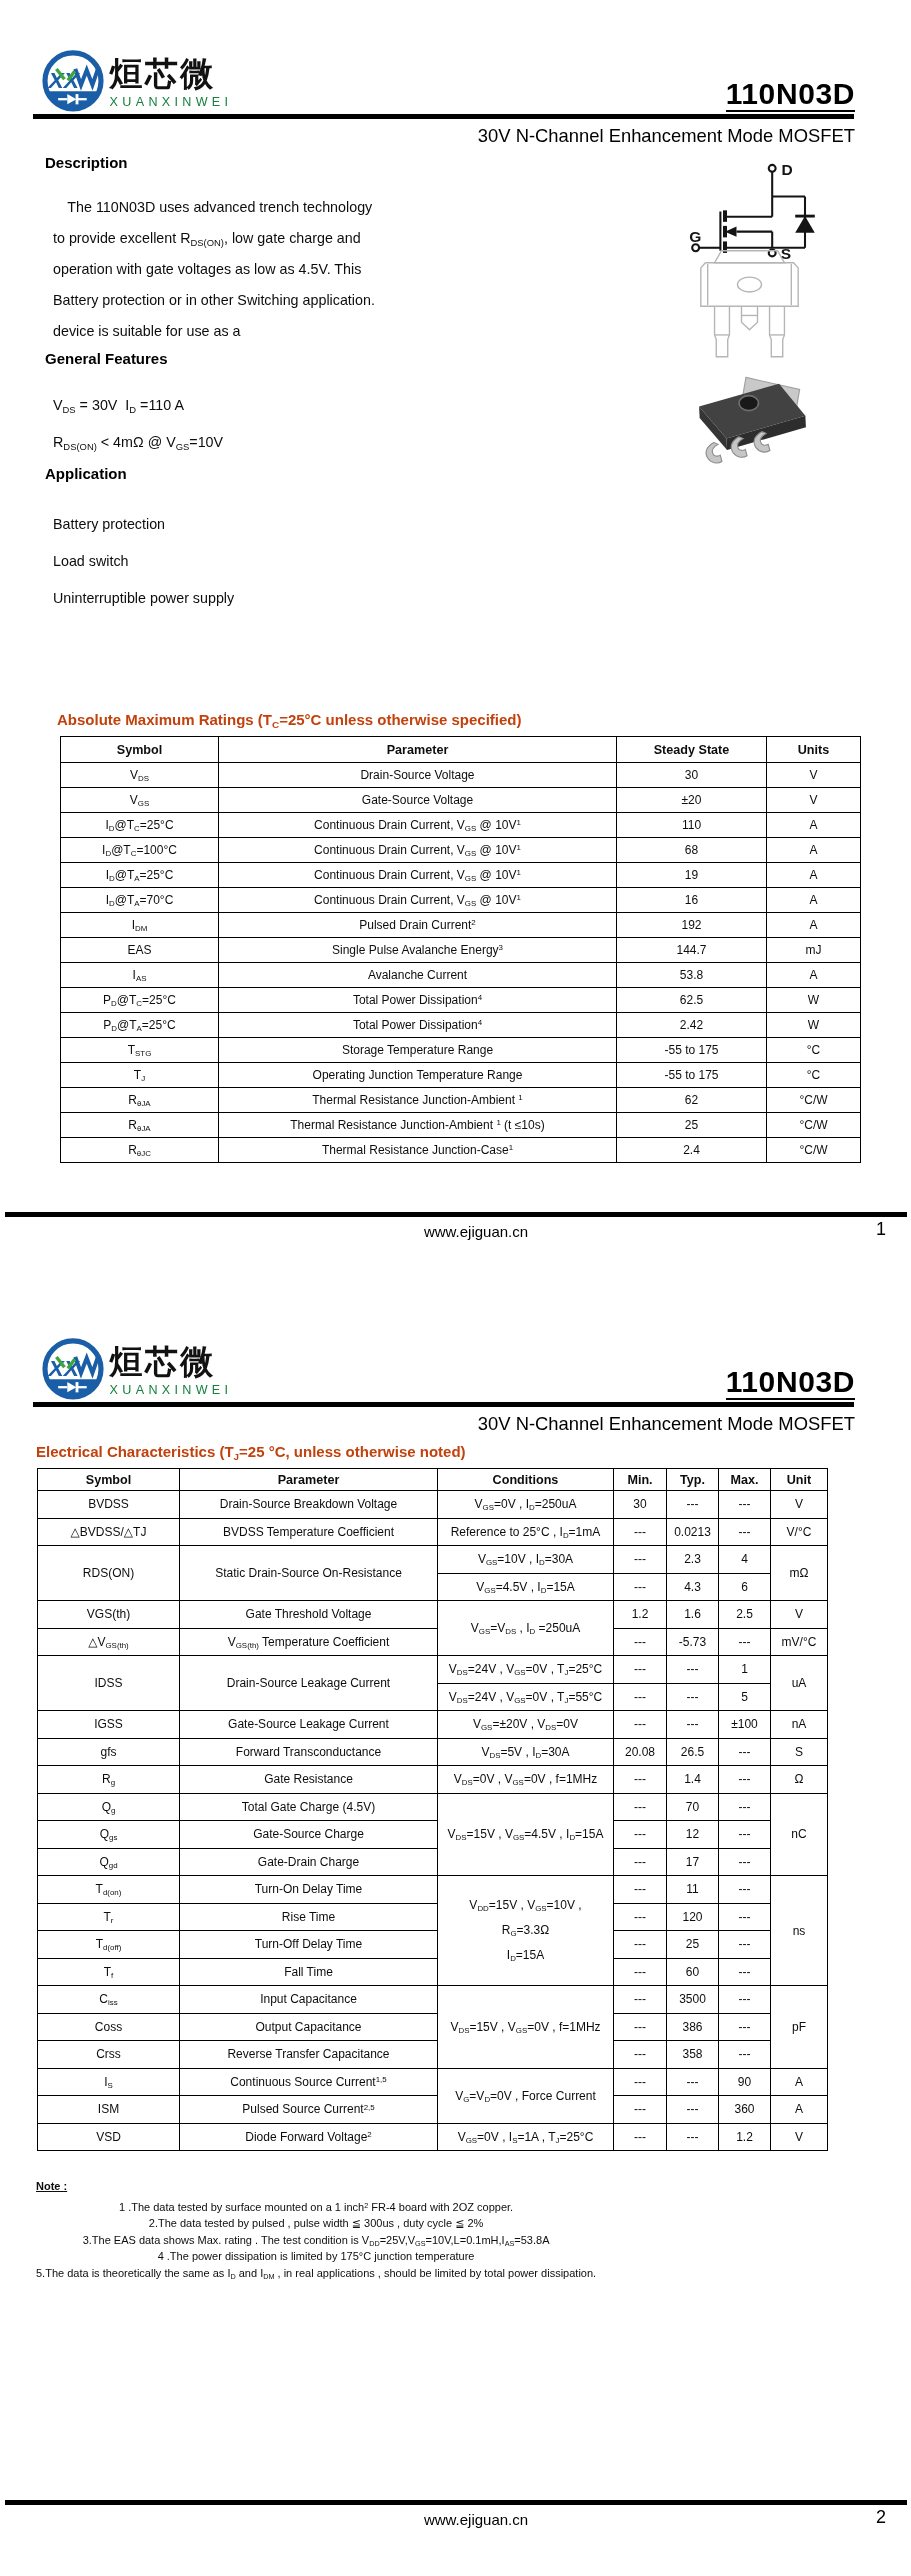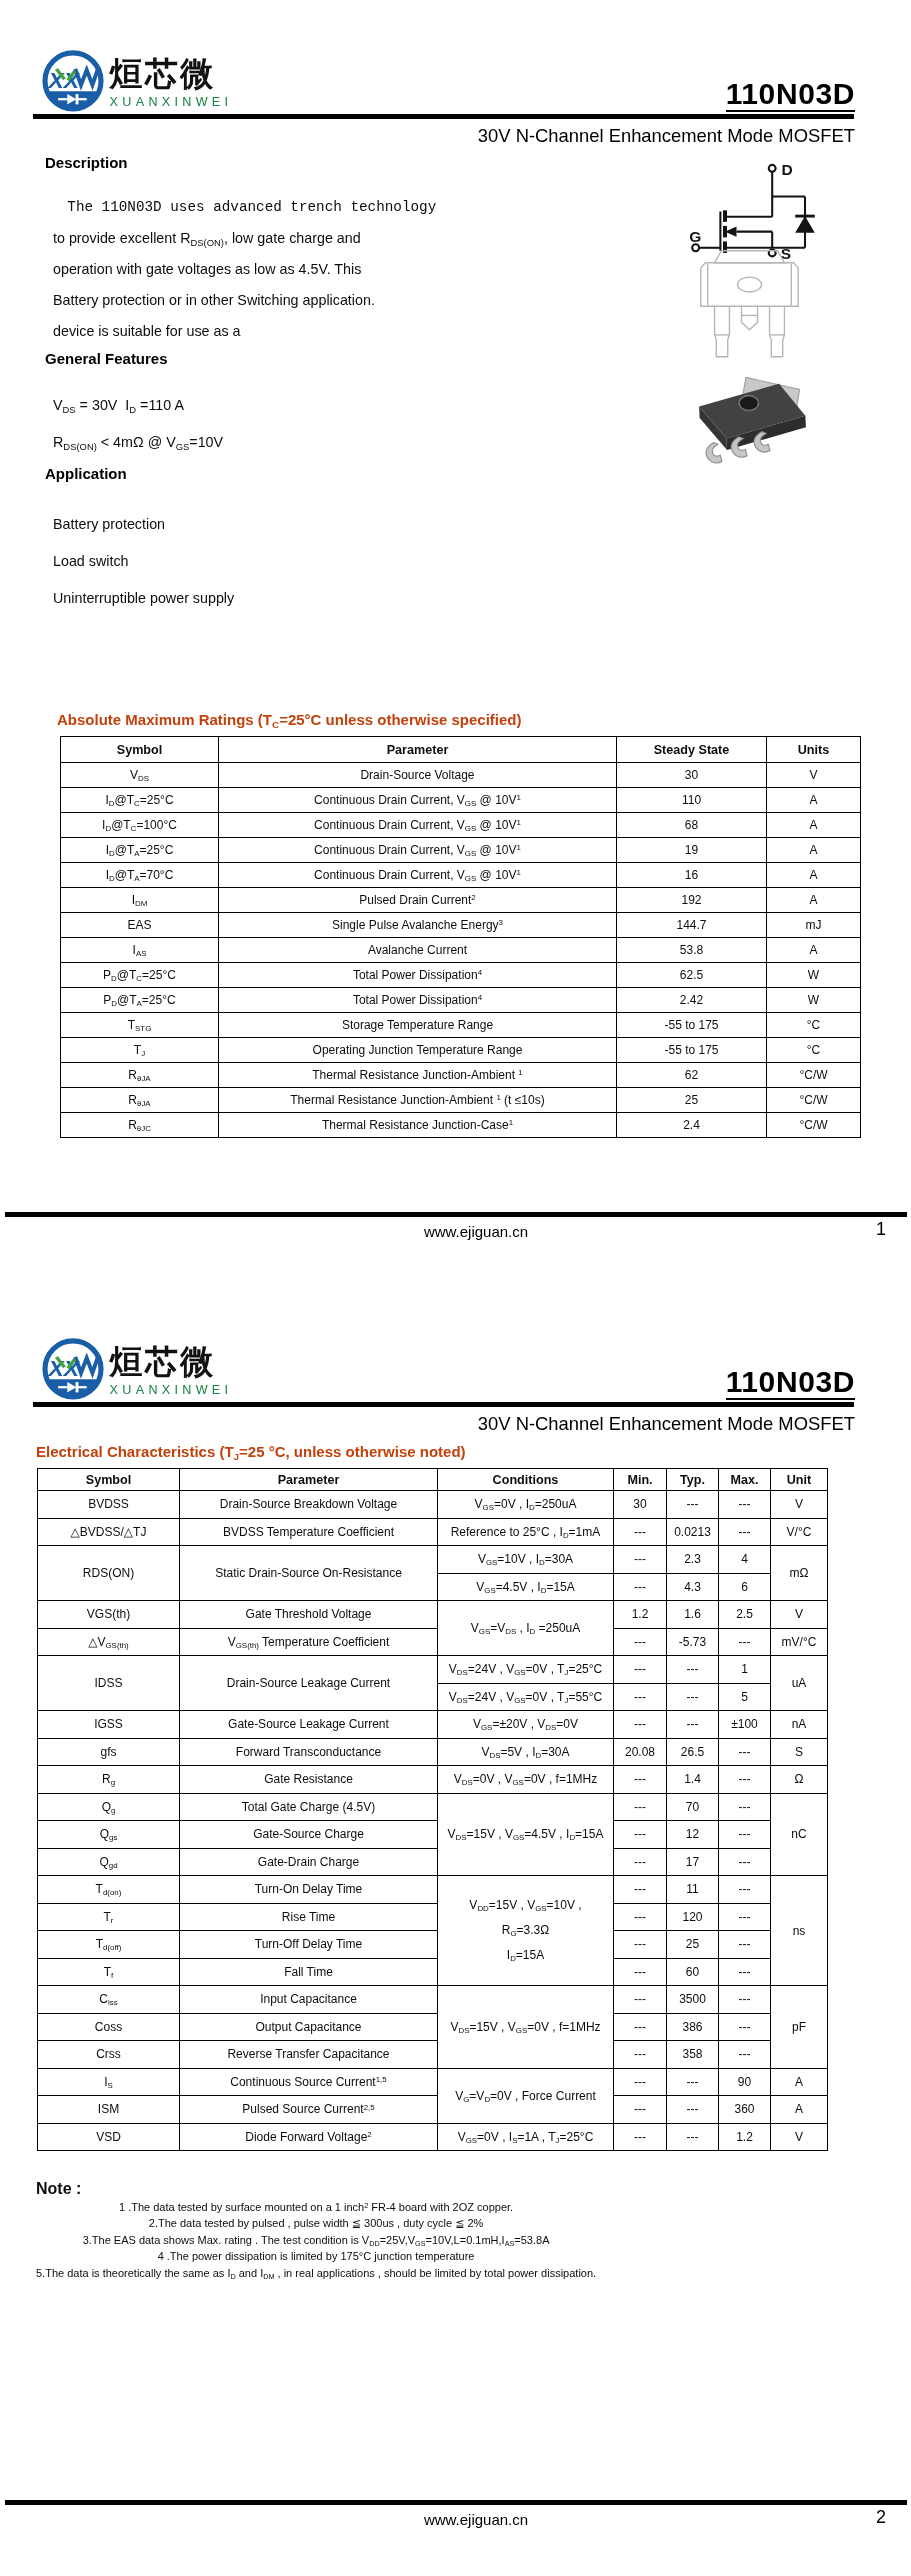--- a/index.html
+++ b/index.html
@@ -18,21 +18,21 @@
   .partno{
     position:absolute;right:56px;top:78px;font-size:30px;font-weight:bold;letter-spacing:0.6px;
     border-bottom:2.3px solid #000;line-height:1.08;color:#000;
   }
   .hrule{position:absolute;left:33px;top:114px;width:821px;height:5.2px;background:#000;}
   .subtitle{position:absolute;right:56px;top:125px;font-size:18.4px;font-weight:normal;color:#000;}
 
   
   .sec-h{position:absolute;left:45px;font-size:15px;font-weight:bold;color:#000;}
   .desc-lines{position:absolute;left:53px;top:192px;width:413px;font-size:14.3px;line-height:31px;white-space:nowrap;}
-  .desc-lines .ln:first-child{text-indent:14.3px;font-family:Liberation Mono, monospace;}
+  .desc-lines .ln:first-child{text-indent:14.3px;}
   .gf-lines{position:absolute;left:53px;top:387px;font-size:14.3px;line-height:37px;white-space:nowrap;}
   .app-lines{position:absolute;left:53px;top:506px;font-size:14.3px;line-height:37px;white-space:nowrap;}
 
   
   .sym-svg{position:absolute;left:687px;top:162px;}
   .outline-svg{position:absolute;left:688px;top:249px;}
   .photo-svg{position:absolute;left:693px;top:374px;}
 
   
   .tbl-title{position:absolute;font-size:15px;font-weight:bold;color:#c2410c;white-space:nowrap;}
@@ -49,21 +49,21 @@
   table.ds th{font-size:12.6px;font-weight:bold;}
   table.ds td{font-size:12px;}
   #amr-table tr{height:25px;}
   #amr-table thead tr{height:26px;}
   #ec-table tr{height:27.5px;}
   #ec-table thead tr{height:22px;}
   sub{font-size:66%;line-height:0;vertical-align:baseline;position:relative;top:0.28em;}
   sup{font-size:66%;line-height:0;vertical-align:baseline;position:relative;top:-0.45em;}
 
   
-  .note-label{position:absolute;left:36px;top:892px;font-size:16px;font-weight:bold;}
+  .note-label{position:absolute;left:36px;top:892px;font-size:11px;font-weight:bold;text-decoration:underline;}
   .note-lines{position:absolute;left:36px;top:911px;font-size:11px;line-height:16.4px;white-space:nowrap;text-align:center;}
 
   
   .f-rule{position:absolute;left:4.6px;top:1212px;width:902px;height:4.6px;background:#000;}
   .f-url{position:absolute;left:0;top:1223px;width:952px;text-align:center;font-size:15px;color:#000;}
   .f-page{position:absolute;right:25px;top:1219px;font-size:18px;color:#000;}
 </style>
 </head>
 <body>
 
@@ -188,20 +188,26 @@
         </tr>
       </thead>
       <tbody>
         <tr>
           <td>V<sub>DS</sub></td>
           <td>Drain-Source Voltage</td>
           <td>30</td>
           <td>V</td>
         </tr>
         <tr>
+          <td>V<sub>GS</sub></td>
+          <td>Gate-Source Voltage</td>
+          <td>±20</td>
+          <td>V</td>
+        </tr>
+        <tr>
           <td>I<sub>D</sub>@T<sub>C</sub>=25°C</td>
           <td>Continuous Drain Current, V<sub>GS</sub> @ 10V<sup>1</sup></td>
           <td>110</td>
           <td>A</td>
         </tr>
         <tr>
           <td>I<sub>D</sub>@T<sub>C</sub>=100°C</td>
           <td>Continuous Drain Current, V<sub>GS</sub> @ 10V<sup>1</sup></td>
           <td>68</td>
           <td>A</td>

